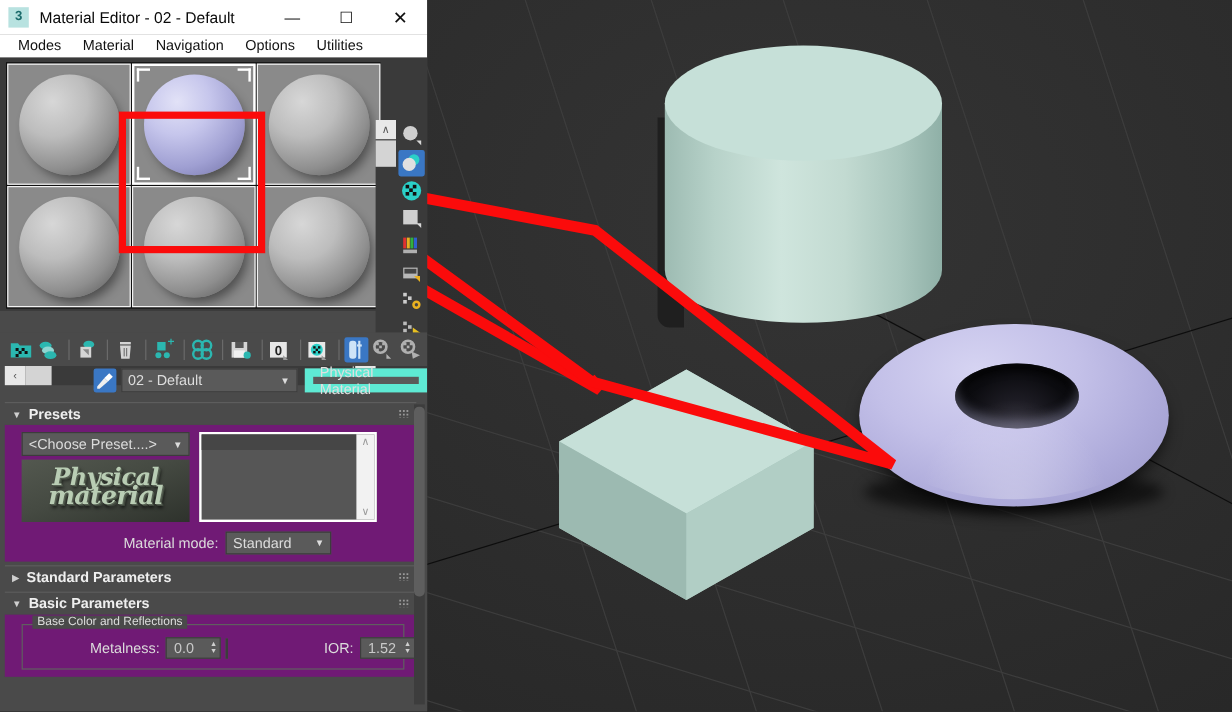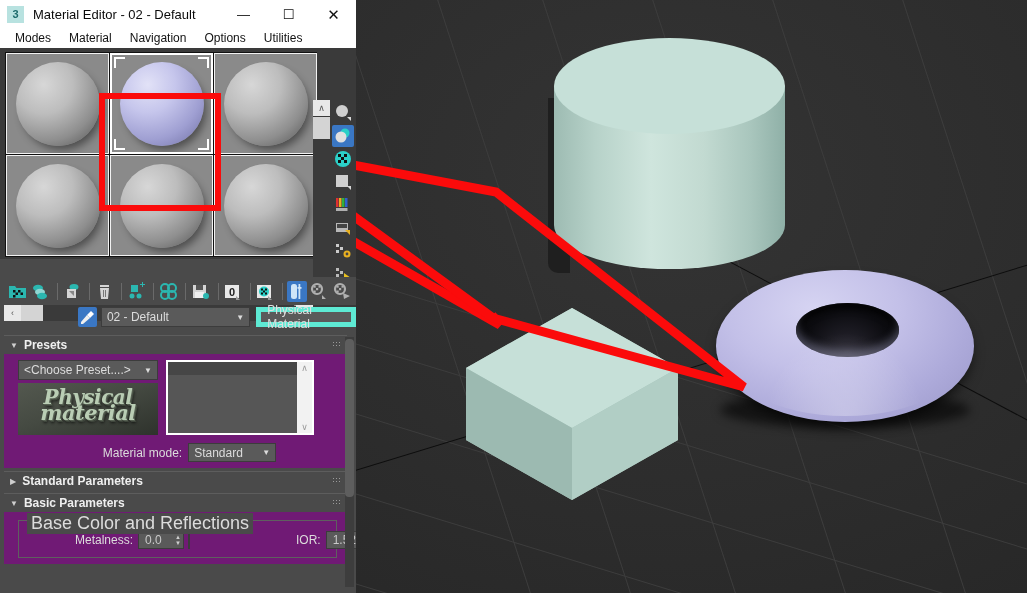--- a/index.html
+++ b/index.html
@@ -164,21 +164,21 @@
     display:flex;padding-left:78px;box-sizing:border-box;
   }
   #eyedrop{width:22px;height:20px;background:#3a77c4;border-radius:2px;
     display:flex;align-items:center;justify-content:center;margin-right:4px;}
   #namefield{
     width:172px;height:20px;background:#5a5a5a;border:1px solid #3c3c3c;
     display:flex;align-items:center;padding:0 5px;box-sizing:border-box;
     font-size:12px;color:#dcdcdc;justify-content:space-between;
   }
   #matbtn{
-    margin-left:6px;height:20px;background:#5a5a5a;border:5px solid #5eead4;
+    margin-left:6px;height:20px;background:#5a5a5a;border:7px solid #5eead4;
     display:flex;align-items:center;padding:0 6px;box-sizing:border-box;
     font-size:12px;color:#e0e0e0;
   }
 
   
   #rollouts{
     position:absolute;left:0;top:335px;width:356px;height:258px;background:#4a4a4a;
   }
   .rollout{margin:0 9px 3px 4px;background:#4a4a4a;}
   .rhead{
@@ -231,21 +231,21 @@
     display:flex;align-items:center;justify-content:space-between;
     padding:0 5px;box-sizing:border-box;font-size:12px;color:#dcdcdc;
   }
 
   .group{
     margin:4px 10px 0 14px;border:1px solid #5f5f5f;padding:10px 6px 8px 6px;
     position:relative;
   }
   .group .glabel{
     position:absolute;left:8px;top:-8px;background:#4a4a4a;padding:0 4px;
-    font-size:18px;color:#dcdcdc;
+    font-size:10px;color:#dcdcdc;
   }
   .prow{display:flex;align-items:center;margin-bottom:6px;}
   .lbl{font-size:12px;color:#dcdcdc;padding-left:28px;}
   .spin{
     height:18px;background:#5a5a5a;border:1px solid #3c3c3c;
     display:flex;align-items:center;box-sizing:border-box;
     font-size:12px;color:#c9c9c9;padding:0 2px 0 6px;
   }
   .spin .v{min-width:26px;}
   .spin.sel{border:1px solid #8ab4e8;background:#5a5a5a;}
@@ -641,21 +641,21 @@
             <span class="lbl">Metalness:</span>
             <div class="spin" style="margin-left:5px">
               <span class="v">0.0</span>
               <span class="arrows">
                 <span>▲</span>
                   <span>▼</span>
               </span>
             </div>
             <div class="mapbtn"></div>
 
-            <span class="lbl" style="margin-left:78px">IOR:</span>
+            <span class="lbl" style="margin-left:52px">IOR:</span>
             <div class="spin" style="margin-left:5px">
               <span class="v">1.52</span>
               <span class="arrows">
                 <span>▲</span>
                   <span>▼</span>
               </span>
             </div>
             <div class="mapbtn"></div>
           </div>
         </div>

